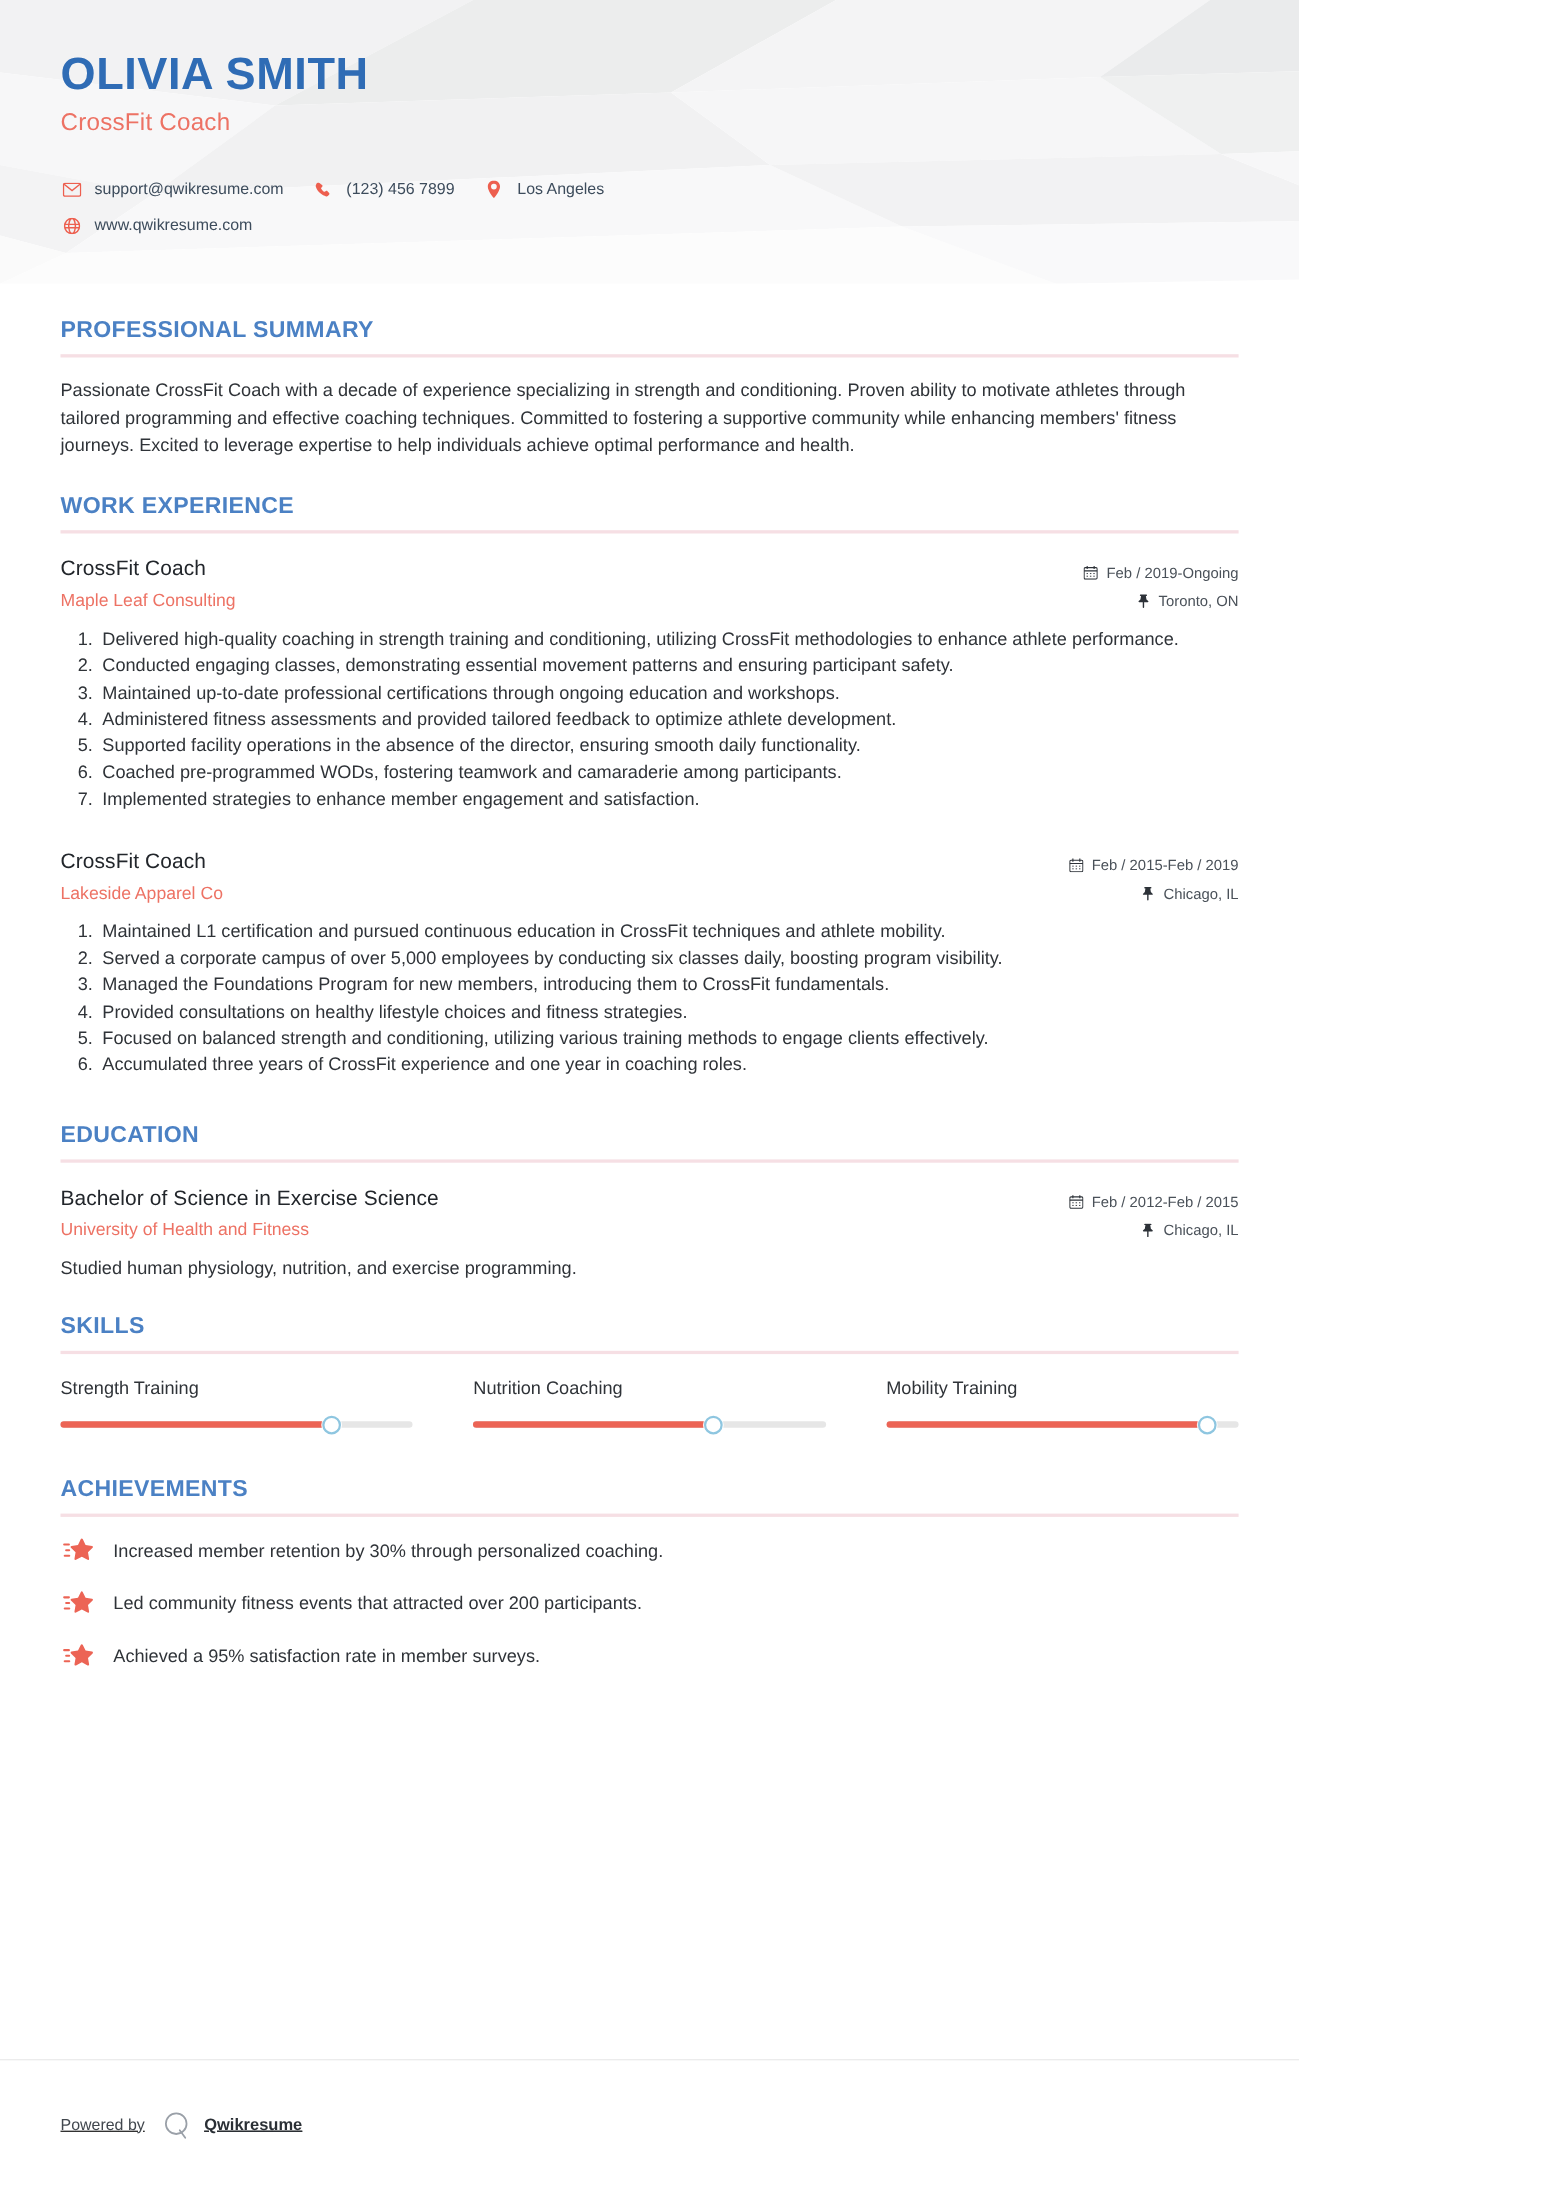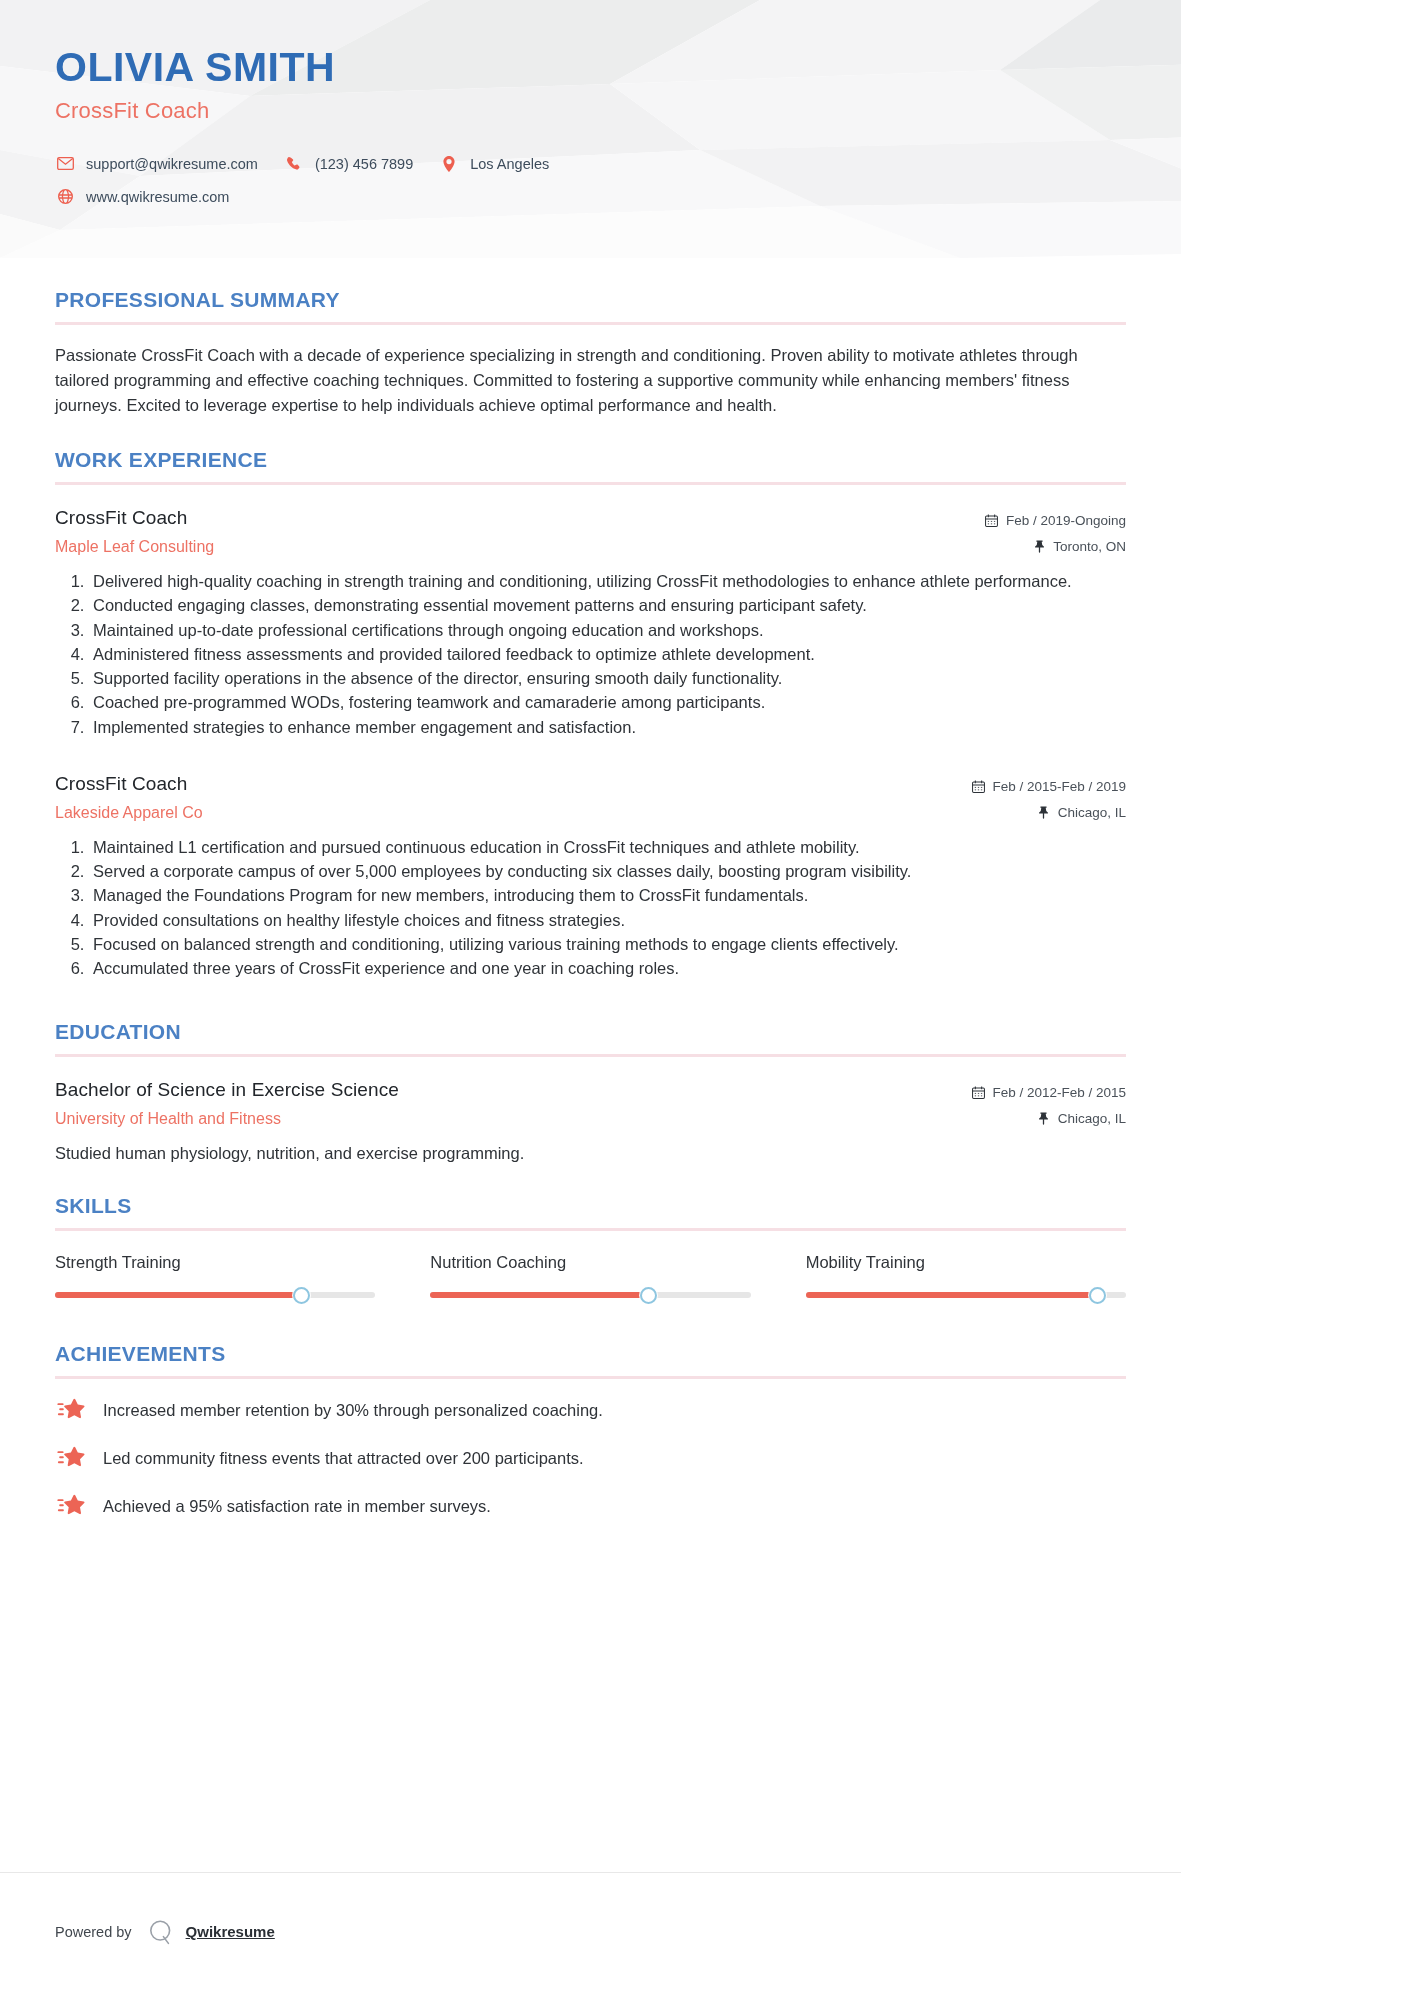--- a/index.html
+++ b/index.html
@@ -46,21 +46,21 @@
   }
   .job-title {
     font-size: 22px;
     color: #ed7264;
     margin-top: 9px;
     letter-spacing: 0.2px;
   }
   .contact-rows { margin-top: 23px; }
   .contact-row {
     display: flex;
-    align-items: center;
+    align-items: flex-end;
     height: 33px;
   }
   .contact-item {
     display: flex;
     align-items: center;
     font-size: 14.5px;
     color: #3d4c5c;
     margin-right: 26px;
     white-space: nowrap;
   }
@@ -241,20 +241,21 @@
     position: absolute;
     left: 0;
     bottom: 0;
     width: 1407px;
     height: 118px;
     border-top: 1px solid #e8e8e8;
     display: flex;
     align-items: center;
     justify-content: space-between;
     padding: 0 55px;
+    text-decoration: underline;
   }
   .powered {
     display: flex;
     align-items: center;
     font-size: 14.5px;
     color: #41474e;
   }
   .powered .qlogo {
     width: 30px;
     height: 30px;

